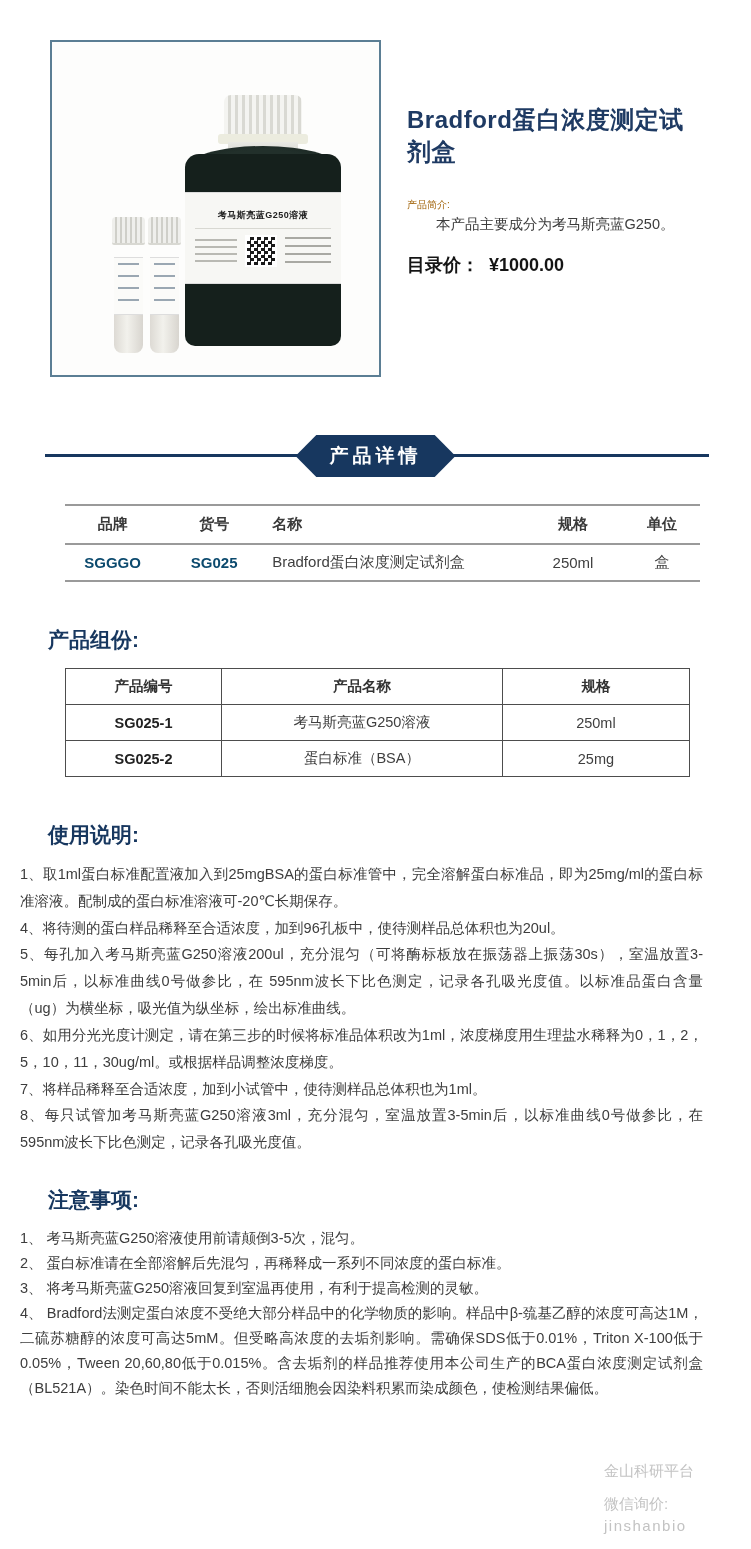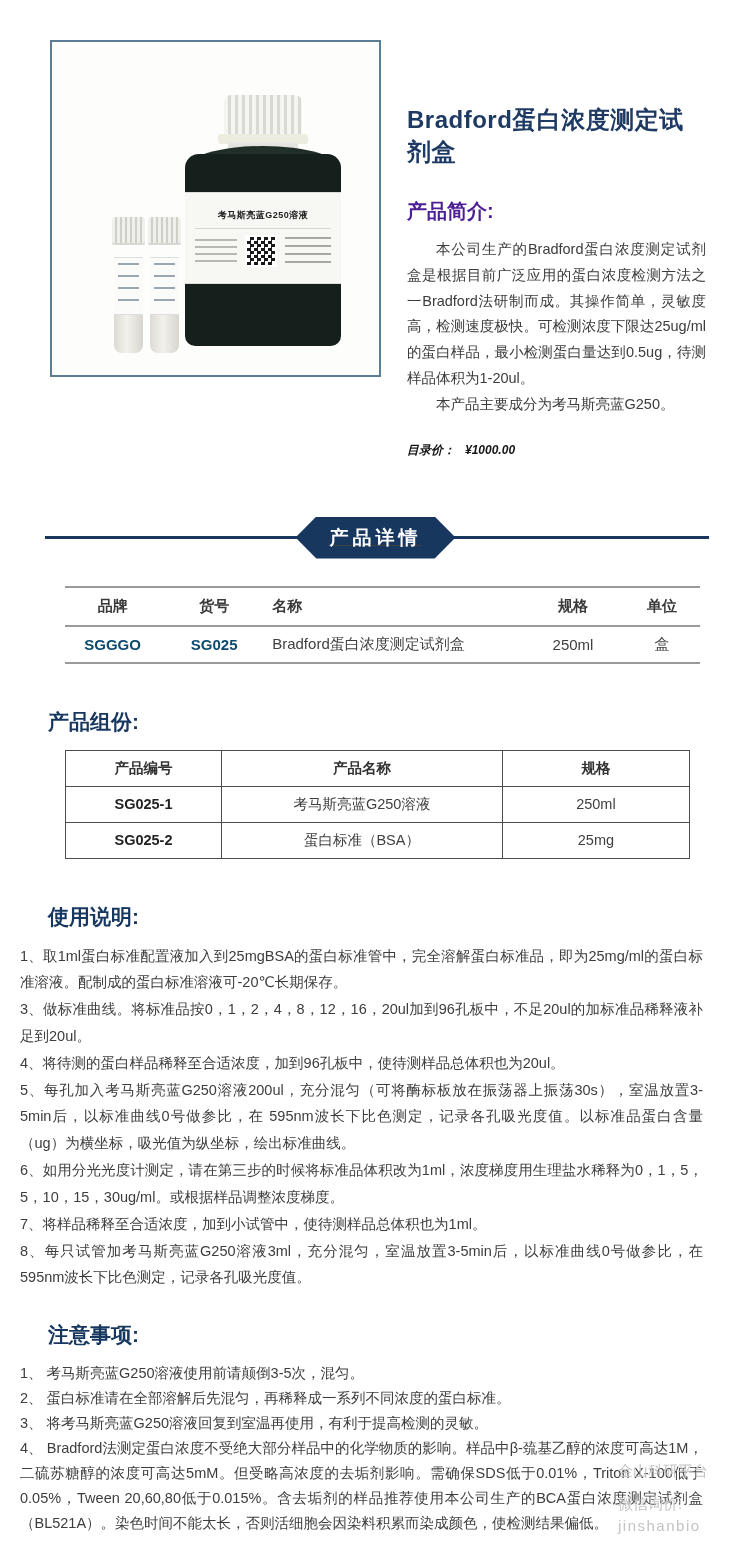--- a/index.html
+++ b/index.html
@@ -77,33 +77,33 @@
     width:29px; height:58px; margin-top:14px; background:#fbfbf9;
     border-top:1px solid #ddd; border-bottom:1px solid #ddd; padding:5px 4px;
   }
   .vial-label-lines {
     width:100%; height:100%;
     background:repeating-linear-gradient(#9aa7b2 0 2px,transparent 2px 12px);
   }
   
   .info-col { flex:1; padding:64px 0 0 26px; }
   .product-title { color:#1e3a63; font-size:24px; font-weight:bold; letter-spacing:0.5px; }
-  .intro-label { margin-top:30px; font-size:20px; font-weight:bold; color:#4c1d95; }
+  .intro-label { margin-top:30px; font-size:10px; font-weight:normal; color:#a16207; }
   .intro-text { margin-top:12px; font-size:14.5px; line-height:1.78; color:#3c3c3c;
     text-align:justify; text-indent:2em; }
   .intro-text.second { margin-top:0; }
-  .price-row { margin-top:24px; font-size:12px; font-weight:bold; color:#141414;font-style:italic; }
+  .price-row { margin-top:15px; font-size:18px; font-weight:bold; color:#141414; }
   .price-row .price-value { margin-left:10px; }
   
   .banner-wrap { position:relative; margin-top:58px; height:42px; }
   .banner-line { position:absolute; left:45px; right:42px; top:19px; height:3px; background:#17375f; }
   .banner-hex {
     position:relative; width:160px; height:42px; margin:0 auto; background:#17375f;
     clip-path:polygon(0 50%,13% 0,87% 0,100% 50%,87% 100%,13% 100%);
-    display:flex; align-items:center; justify-content:center;text-decoration:underline;
+    display:flex; align-items:center; justify-content:center;
   }
   .banner-hex span { color:#ffffff; font-size:19px; font-weight:bold; letter-spacing:4px; }
   
   .spec-table { margin:27px 51px 0 65px; width:635px; border-collapse:collapse; }
   .spec-table tr { border-bottom:2px solid #9a9a9a; }
   .spec-table tr:first-child { border-top:2px solid #9a9a9a; }
   .spec-table th { font-size:15px; font-weight:bold; color:#3a3a3a; padding:9px 4px; }
   .spec-table td { font-size:15px; color:#3f3f3f; padding:8px 4px; }
   .spec-table .c { text-align:center; }
   .spec-table .l { text-align:left; }
@@ -114,21 +114,21 @@
   .comp-table { margin:14px 0 0 65px; width:625px; border-collapse:collapse; }
   .comp-table th, .comp-table td { border:1px solid #4d4d4d; text-align:center; font-size:14.5px; padding:8px 4px; }
   .comp-table th { font-weight:bold; color:#333; }
   .comp-table td { color:#3f3f3f; }
   .comp-table td.code { font-weight:bold; color:#222; }
   
   .text-block { margin:12px 48px 0 20px; }
   .text-block p { font-size:14.5px; color:#3d3d3d; line-height:1.85; text-align:justify; }
   .notes-block p { line-height:1.72; }
   
-  .watermark { position:absolute; left:618px; top:1462px; color:#c3c3c3; }
+  .watermark { position:absolute; left:604px; top:1462px; color:#c3c3c3; }
   .wm-1 { font-size:15px; }
   .wm-2 { font-size:15px; margin-top:14px; }
   .wm-3 { font-size:15px; letter-spacing:1.5px; margin-top:3px; }
 </style>
 </head>
 <body>
 
 <div class="top-section">
   <div class="photo-box">
 
@@ -161,21 +161,20 @@
         <div class="vial-label">
           <div class="vial-label-lines"></div>
         </div>
       </div>
     </div>
   </div>
 
   <div class="info-col">
     <div class="product-title">Bradford蛋白浓度测定试剂盒</div>
     <div class="intro-label">产品简介:</div>
-    <p class="intro-text">本公司生产的Bradford蛋白浓度测定试剂盒是根据目前广泛应用的蛋白浓度检测方法之一Bradford法研制而成。其操作简单，灵敏度高，检测速度极快。可检测浓度下限达25ug/ml的蛋白样品，最小检测蛋白量达到0.5ug，待测样品体积为1-20ul。</p>
     <p class="intro-text second">本产品主要成分为考马斯亮蓝G250。</p>
     <div class="price-row">
       <span class="price-label">目录价：</span><span class="price-value">¥1000.00</span>
     </div>
   </div>
 </div>
 
 <div class="banner-wrap">
   <div class="banner-line"></div>
   <div class="banner-hex">
@@ -219,24 +218,23 @@
     <td class="code">SG025-2</td>
     <td>蛋白标准（BSA）</td>
     <td>25mg</td>
   </tr>
 </tbody>
   </table>
 
 <div class="section-heading">使用说明:</div>
 <div class="text-block">
   <p>1、取1ml蛋白标准配置液加入到25mgBSA的蛋白标准管中，完全溶解蛋白标准品，即为25mg/ml的蛋白标准溶液。配制成的蛋白标准溶液可-20℃长期保存。</p>
-  <p>3、做标准曲线。将标准品按0，1，2，4，8，12，16，20ul加到96孔板中，不足20ul的加标准品稀释液补足到20ul。</p>
   <p>4、将待测的蛋白样品稀释至合适浓度，加到96孔板中，使待测样品总体积也为20ul。</p>
   <p>5、每孔加入考马斯亮蓝G250溶液200ul，充分混匀（可将酶标板放在振荡器上振荡30s），室温放置3-5min后，以标准曲线0号做参比，在 595nm波长下比色测定，记录各孔吸光度值。以标准品蛋白含量（ug）为横坐标，吸光值为纵坐标，绘出标准曲线。</p>
-  <p>6、如用分光光度计测定，请在第三步的时候将标准品体积改为1ml，浓度梯度用生理盐水稀释为0，1，5，5，10，15，30ug/ml。或根据样品调整浓度梯度。</p>
+  <p>6、如用分光光度计测定，请在第三步的时候将标准品体积改为1ml，浓度梯度用生理盐水稀释为0，1，2，5，10，11，30ug/ml。或根据样品调整浓度梯度。</p>
   <p>7、将样品稀释至合适浓度，加到小试管中，使待测样品总体积也为1ml。</p>
   <p>8、每只试管加考马斯亮蓝G250溶液3ml，充分混匀，室温放置3-5min后，以标准曲线0号做参比，在 595nm波长下比色测定，记录各孔吸光度值。</p>
 </div>
 
 <div class="section-heading" style="margin-top:30px">注意事项:</div>
 <div class="text-block notes-block">
   <p>1、 考马斯亮蓝G250溶液使用前请颠倒3-5次，混匀。</p>
   <p>2、 蛋白标准请在全部溶解后先混匀，再稀释成一系列不同浓度的蛋白标准。</p>
   <p>3、 将考马斯亮蓝G250溶液回复到室温再使用，有利于提高检测的灵敏。</p>
   <p>4、 Bradford法测定蛋白浓度不受绝大部分样品中的化学物质的影响。样品中β-巯基乙醇的浓度可高达1M，二硫苏糖醇的浓度可高达5mM。但受略高浓度的去垢剂影响。需确保SDS低于0.01%，Triton X-100低于0.05%，Tween 20,60,80低于0.015%。含去垢剂的样品推荐使用本公司生产的BCA蛋白浓度测定试剂盒（BL521A）。染色时间不能太长，否则活细胞会因染料积累而染成颜色，使检测结果偏低。</p>

